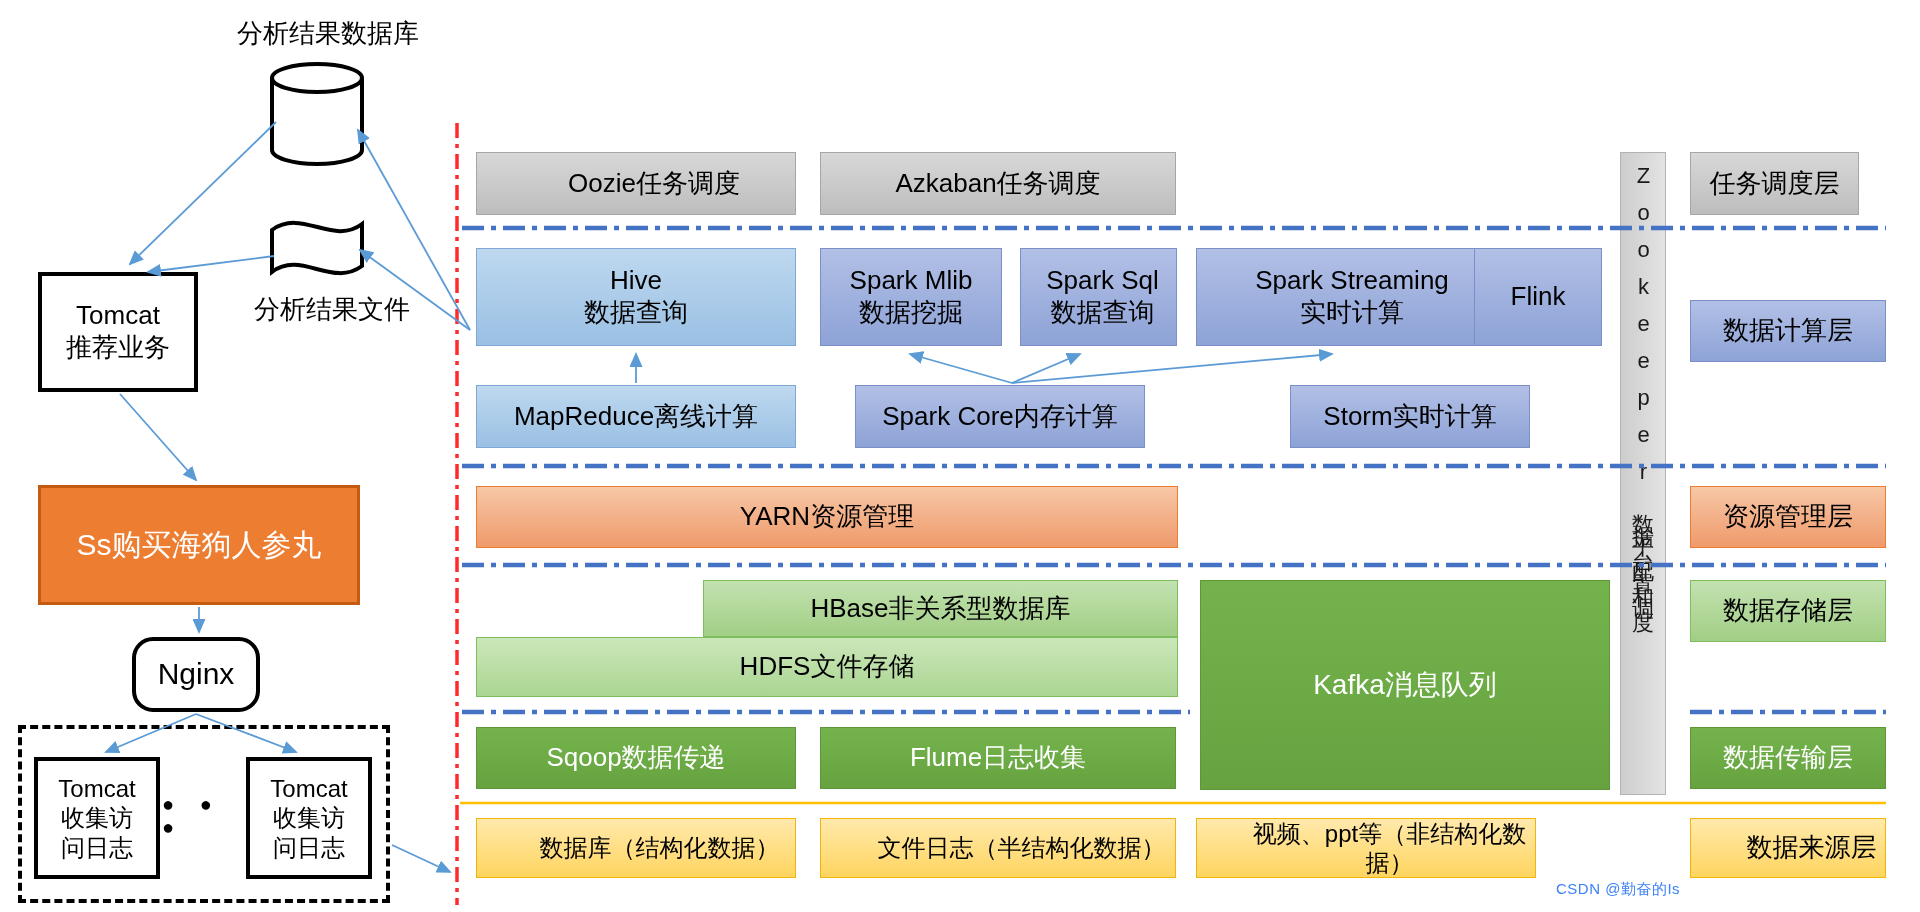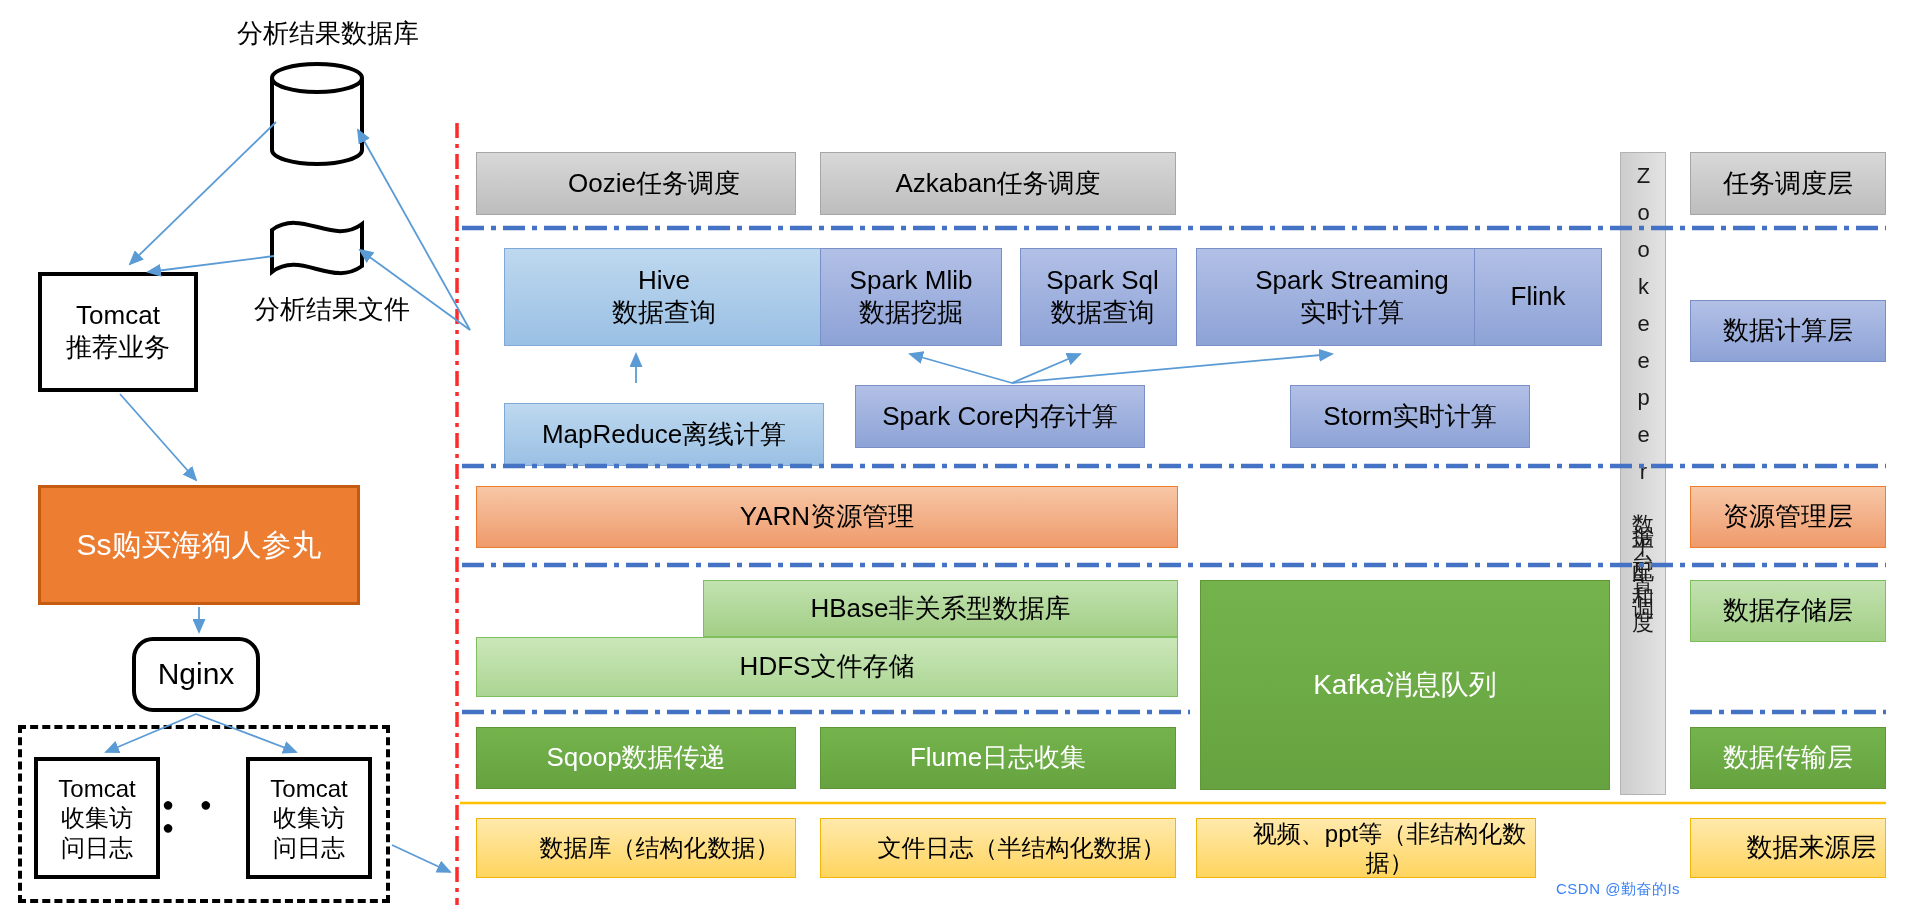--- a/index.html
+++ b/index.html
@@ -8,21 +8,21 @@
     font-family:"Liberation Sans","DejaVu Sans",sans-serif;
     overflow:hidden;color:#000;
   }
   .box{
     position:absolute;box-sizing:border-box;
     display:flex;flex-direction:column;align-items:center;justify-content:center;
     text-align:center;line-height:1.22;z-index:2;
   }
   
   .gray   {background:linear-gradient(#d8d8d8,#bdbdbd);border:1.5px solid #a6a6a6;}
-  .ltblue {background:linear-gradient(#bed8ef,#9ac0e4);border:1.5px solid #7fa8d9;margin-left:28px;}
+  .ltblue {background:linear-gradient(#bed8ef,#9ac0e4);border:1.5px solid #7fa8d9;}
   .purple {background:linear-gradient(#b2c0e6,#8da2d6);border:1.5px solid #7a8ec8;}
   .orange {background:linear-gradient(#f7c7a6,#ef9a6b);border:1.5px solid #ed7d31;}
   .lgreen {background:linear-gradient(#c2e2b0,#a2ce85);border:1.5px solid #7ebe5d;}
   .lgreen2{background:linear-gradient(#cbe7ba,#abd592);border:1.5px solid #7ebe5d;}
   .dgreen {background:linear-gradient(#74b34c,#66a340);border:1.5px solid #5e9638;color:#fff;}
   .yellow {background:linear-gradient(#ffe9ac,#ffd55f);border:1.5px solid #f2b60b;padding-left:47px;}
   .blackbox{background:#fff;border:4px solid #000;}
   .orangebox{background:#ed7d31;border:3px solid #c55a11;color:#fff;}
   .dashedbox{background:transparent;border:4px dashed #000;} .f24{font-size:24px;} .f26{font-size:26px;}
   .f28{font-size:28px;} .f30{font-size:30px;}
@@ -83,21 +83,21 @@
   </div>
 
   <div class="zkbar" style="left:1620px;top:152px;width:46px;height:643px;">Zookeeper数据平台配置和调度</div>
 
   <div class="box gray f26" style="left:476px;top:152px;width:320px;height:63px;padding-left:36px;">
     <span>Oozie任务调度</span>
   </div>
   <div class="box gray f26" style="left:820px;top:152px;width:356px;height:63px;">
     <span>Azkaban任务调度</span>
   </div>
-  <div class="box gray f26" style="left:1690px;top:152px;width:196px;height:63px;">
+  <div class="box gray f26" style="left:1690px;top:152px;width:169px;height:63px;">
     <span>任务调度层</span>
   </div>
 
   <div class="box ltblue f26" style="left:476px;top:248px;width:320px;height:98px;">
     <span>Hive</span>
     <span>数据查询</span>
   </div>
   <div class="box purple f26" style="left:820px;top:248px;width:182px;height:98px;">
     <span>Spark Mlib</span>
     <span>数据挖掘</span>
@@ -107,21 +107,21 @@
     <span>数据查询</span>
   </div>
   <div class="box purple f26" style="left:1196px;top:248px;width:312px;height:98px;">
     <span>Spark Streaming</span>
     <span>实时计算</span>
   </div>
   <div class="box purple f26" style="left:1474px;top:248px;width:128px;height:98px;">
     <span>Flink</span>
   </div>
 
-  <div class="box ltblue f26" style="left:476px;top:403px;width:320px;height:63px;">
+  <div class="box ltblue f26" style="left:476px;top:385px;width:320px;height:63px;">
     <span>MapReduce离线计算</span>
   </div>
   <div class="box purple f26" style="left:855px;top:385px;width:290px;height:63px;">
     <span>Spark Core内存计算</span>
   </div>
   <div class="box purple f26" style="left:1690px;top:300px;width:196px;height:62px;">
     <span>数据计算层</span>
   </div>
   <div class="box purple f26" style="left:1290px;top:385px;width:240px;height:63px;">
     <span>Storm实时计算</span>

